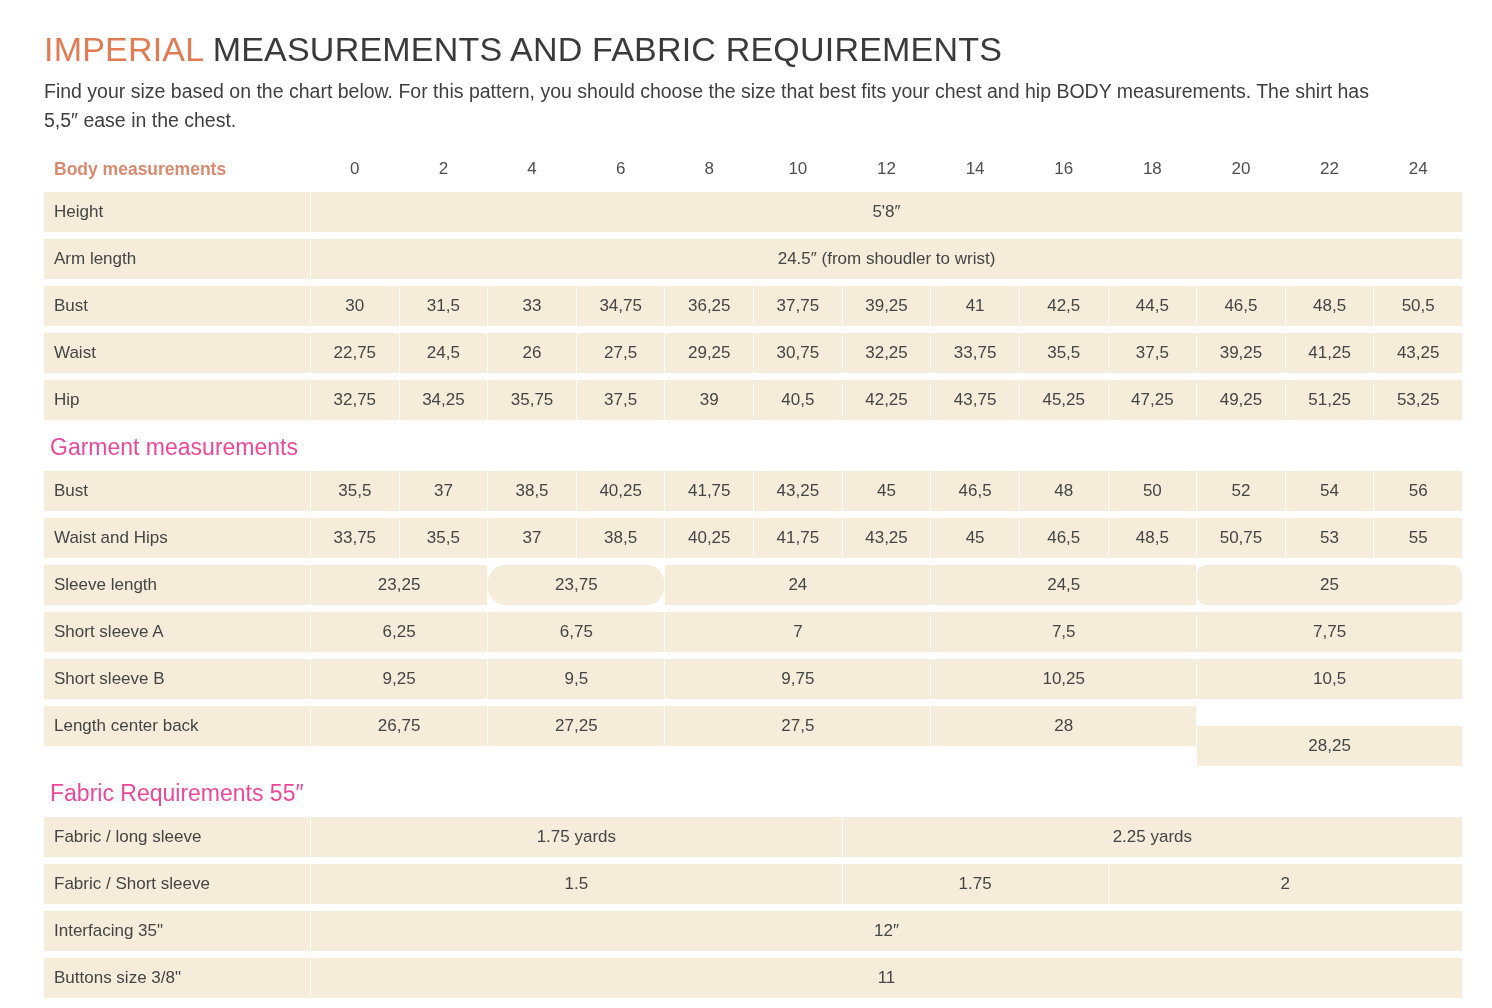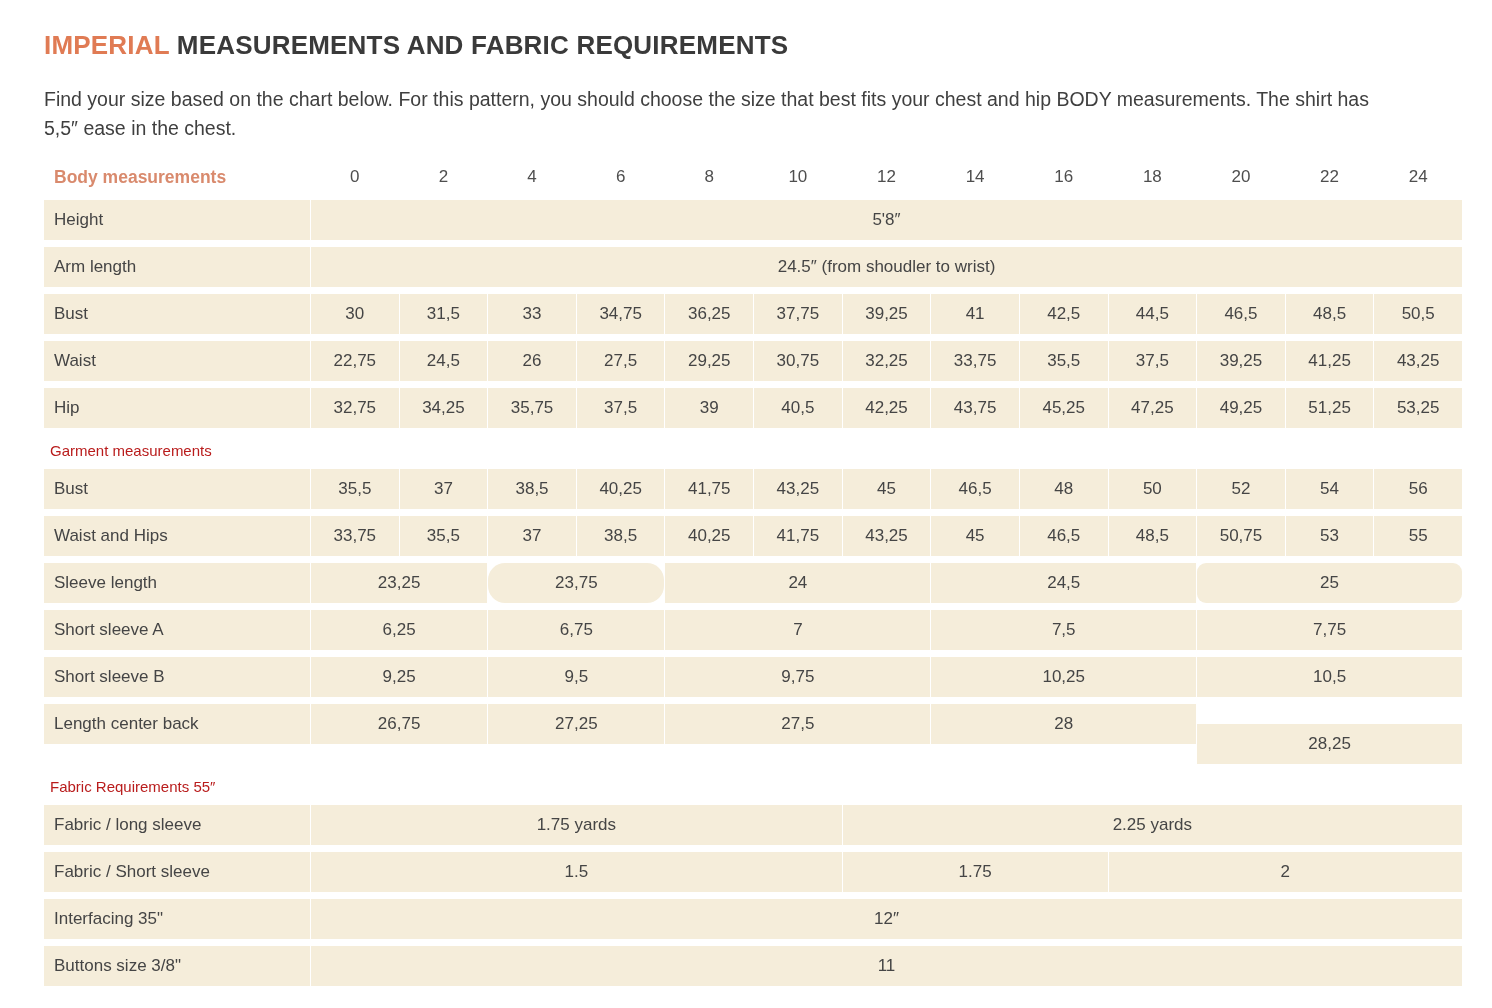--- a/index.html
+++ b/index.html
@@ -4,25 +4,25 @@
 <style>
   * { box-sizing: border-box; margin: 0; padding: 0; }
   html, body { width: 1492px; height: 1008px; overflow: hidden; }
   body {
     background: #ffffff;
     font-family: "Liberation Sans", sans-serif;
     color: #3d3d3d;
     padding: 30px 30px 0 44px;
   }
   .page-title {
-    font-size: 26px;
-    font-weight: 700;
+    font-size: 34px;
+    font-weight: 400;
     letter-spacing: 0.2px;
     color: #3a3a3a;
-    margin-bottom: 24px;
+    margin-bottom: 8px;
   }
   .page-title .accent { color: #e07b54; }
   .subtitle {
     font-size: 19.5px;
     line-height: 29px;
     color: #3f3f3f;
     max-width: 1330px;
     margin-bottom: 20px;
   }
   .trow {
@@ -46,22 +46,22 @@
   }
   .header-row { margin-bottom: 9px; }
   .header-row .cell { background: none; height: 28px; }
   .corner-cell {
     color: #d98a6d;
     font-weight: 700;
     font-size: 17.5px;
   }
   .hcell { color: #4e4e4e; }
   .section-label {
-    font-size: 15px;
-    color: #b91c1c;
+    font-size: 23px;
+    color: #ec4899;
     margin: 14px 0 10px 6px;
   }
 </style>
 </head>
 <body>
 
 <h1 class="page-title"><span class="accent">IMPERIAL</span> <span>MEASUREMENTS AND FABRIC REQUIREMENTS</span></h1>
 
 <p class="subtitle">Find your size based on the chart below. For this pattern, you should choose the size that best fits your chest and hip BODY measurements. The shirt has 5,5″ ease in the chest.</p>
 

